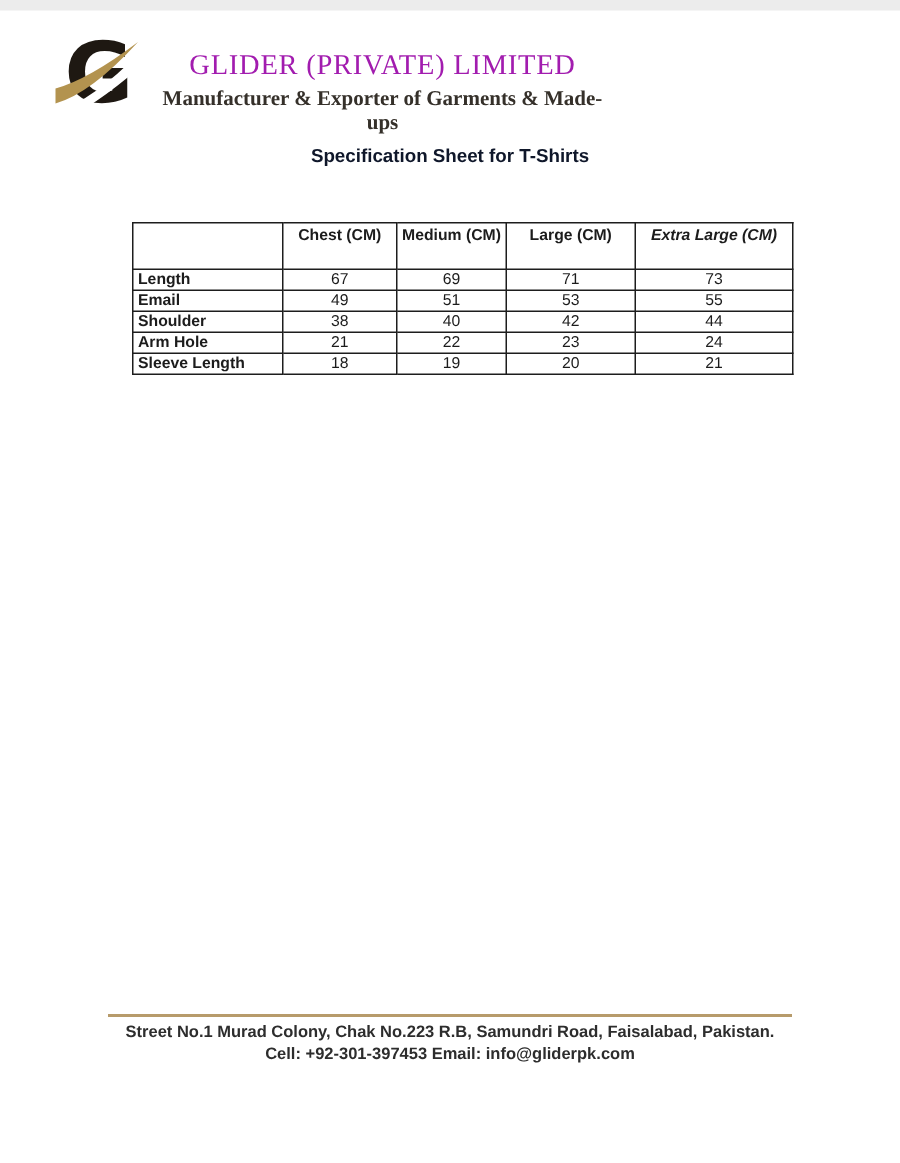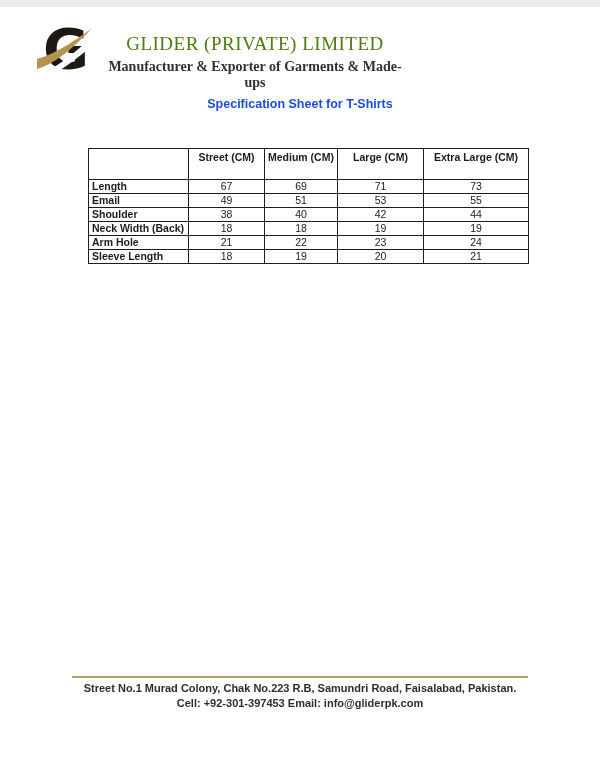--- a/index.html
+++ b/index.html
@@ -21,36 +21,36 @@
     width: 50px; height: 56px;
   }
   .logo svg { width: 100%; height: 100%; overflow: visible; }
   .company-block {
     position: absolute; left: 105px; top: 33px;
     width: 300px; text-align: center;
   }
   .company-name {
     font-family: "Liberation Serif", "DejaVu Serif", serif;
     font-size: 19px; letter-spacing: 0.5px;
-    color: #4d7c0f;
+    color: #a21caf;
     white-space: nowrap;
   }
   .company-tagline {
     margin-top: 4px;
     font-family: "Liberation Serif", "DejaVu Serif", serif;
     font-size: 14px; font-weight: bold;
     color: #35302a;
   }
   
   .doc-title {
     position: absolute; top: 97px; left: 0;
     width: 600px; margin: 0;
     text-align: center;
     font-size: 12.5px; font-weight: bold;
-    color: #1d4ed8;
+    color: #0f172a;
   }
   
   .spec-table {
     position: absolute; left: 88px; top: 148px;
     width: 427px;
     border-collapse: collapse;
     table-layout: fixed;
   }
   .spec-table th, .spec-table td {
     border: 1px solid #1d1d1d;
@@ -62,21 +62,21 @@
     font-weight: bold;
     vertical-align: top;
     text-align: center;
     height: 28px;
     padding: 2px 2px 0 2px;
   }
   .spec-table .col0 { width: 95px; margin-top: 44px; }
   .spec-table .col1 { width: 71px; }
   .spec-table .col2 { width: 68px; }
   .spec-table .col3 { width: 81px; }
-  .spec-table .col4 { width: 100px; }
+  .spec-table .col4 { width: 100px; font-style: italic; }
   .spec-table tbody tr { height: 14px; }
   .spec-table tbody th.rowlabel {
     text-align: left;
     font-weight: bold;
     padding: 0 3px;
   }
   .spec-table tbody td {
     text-align: center;
     padding: 0;
     font-weight: normal;
@@ -114,21 +114,21 @@
     <div class="company-tagline">Manufacturer &amp; Exporter of Garments &amp; Made-ups</div>
   </div>
 </header>
 
 <h1 class="doc-title">Specification Sheet for T-Shirts</h1>
 
 <table class="spec-table">
   <thead>
       <tr>
         <th class="col0"></th>
-        <th class="col1">Street (CM)</th>
+        <th class="col1">Chest (CM)</th>
         <th class="col2">Medium (CM)</th>
         <th class="col3">Large (CM)</th>
         <th class="col4">Extra Large (CM)</th>
       </tr>
     </thead>
   <tbody>
       <tr>
         <th class="col0 rowlabel">Length</th>
         <td>67</td>
         <td>69</td>
@@ -143,27 +143,20 @@
         <td>55</td>
       </tr>
       <tr>
         <th class="col0 rowlabel">Shoulder</th>
         <td>38</td>
         <td>40</td>
         <td>42</td>
         <td>44</td>
       </tr>
       <tr>
-        <th class="col0 rowlabel">Neck Width (Back)</th>
-        <td>18</td>
-        <td>18</td>
-        <td>19</td>
-        <td>19</td>
-      </tr>
-      <tr>
         <th class="col0 rowlabel">Arm Hole</th>
         <td>21</td>
         <td>22</td>
         <td>23</td>
         <td>24</td>
       </tr>
       <tr>
         <th class="col0 rowlabel">Sleeve Length</th>
         <td>18</td>
         <td>19</td>

